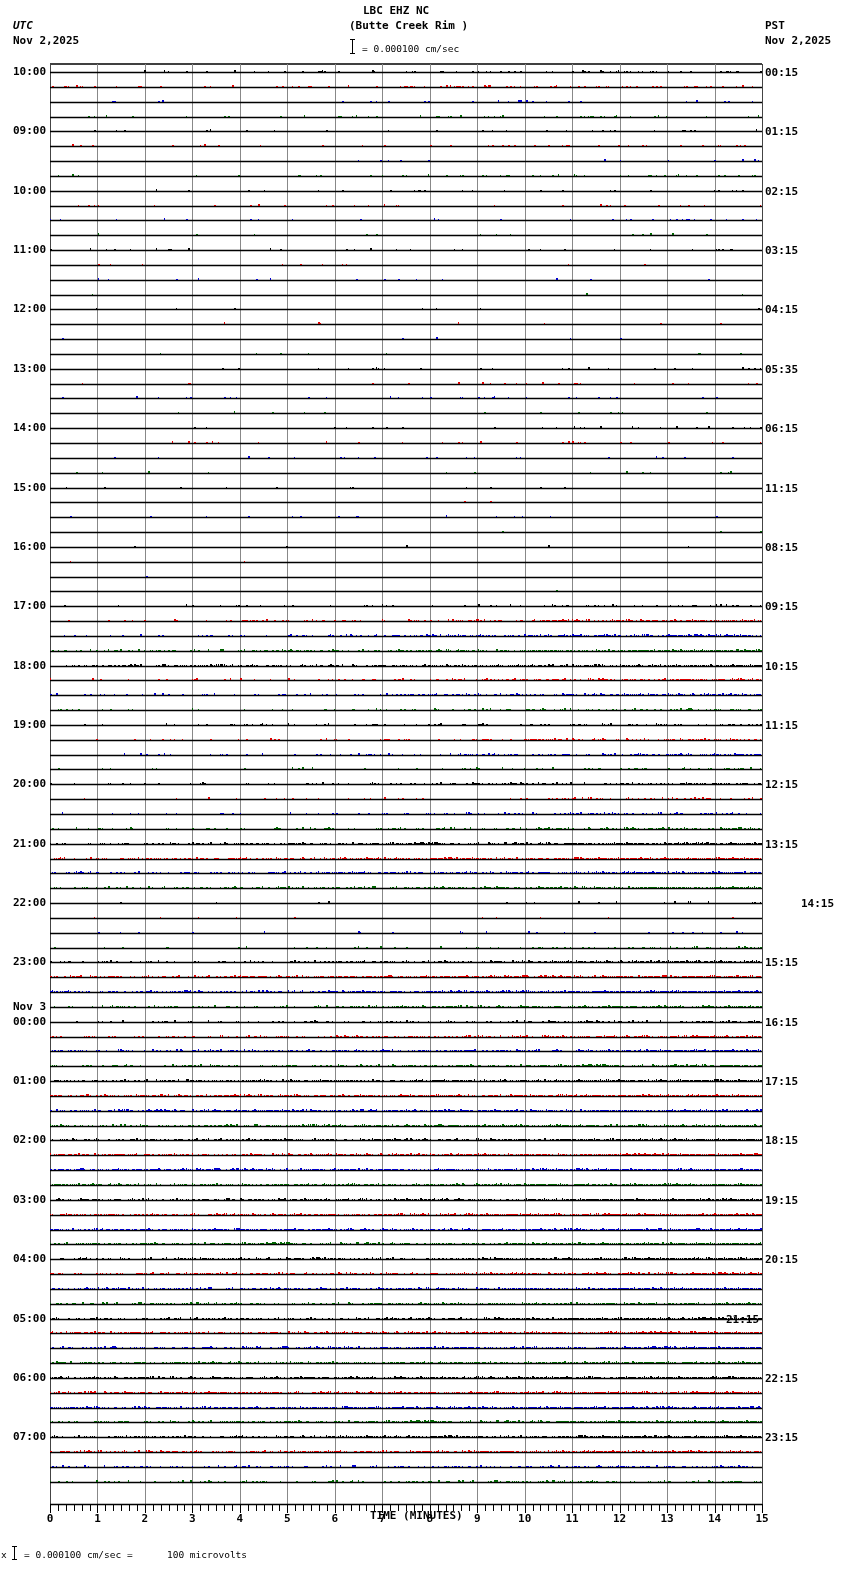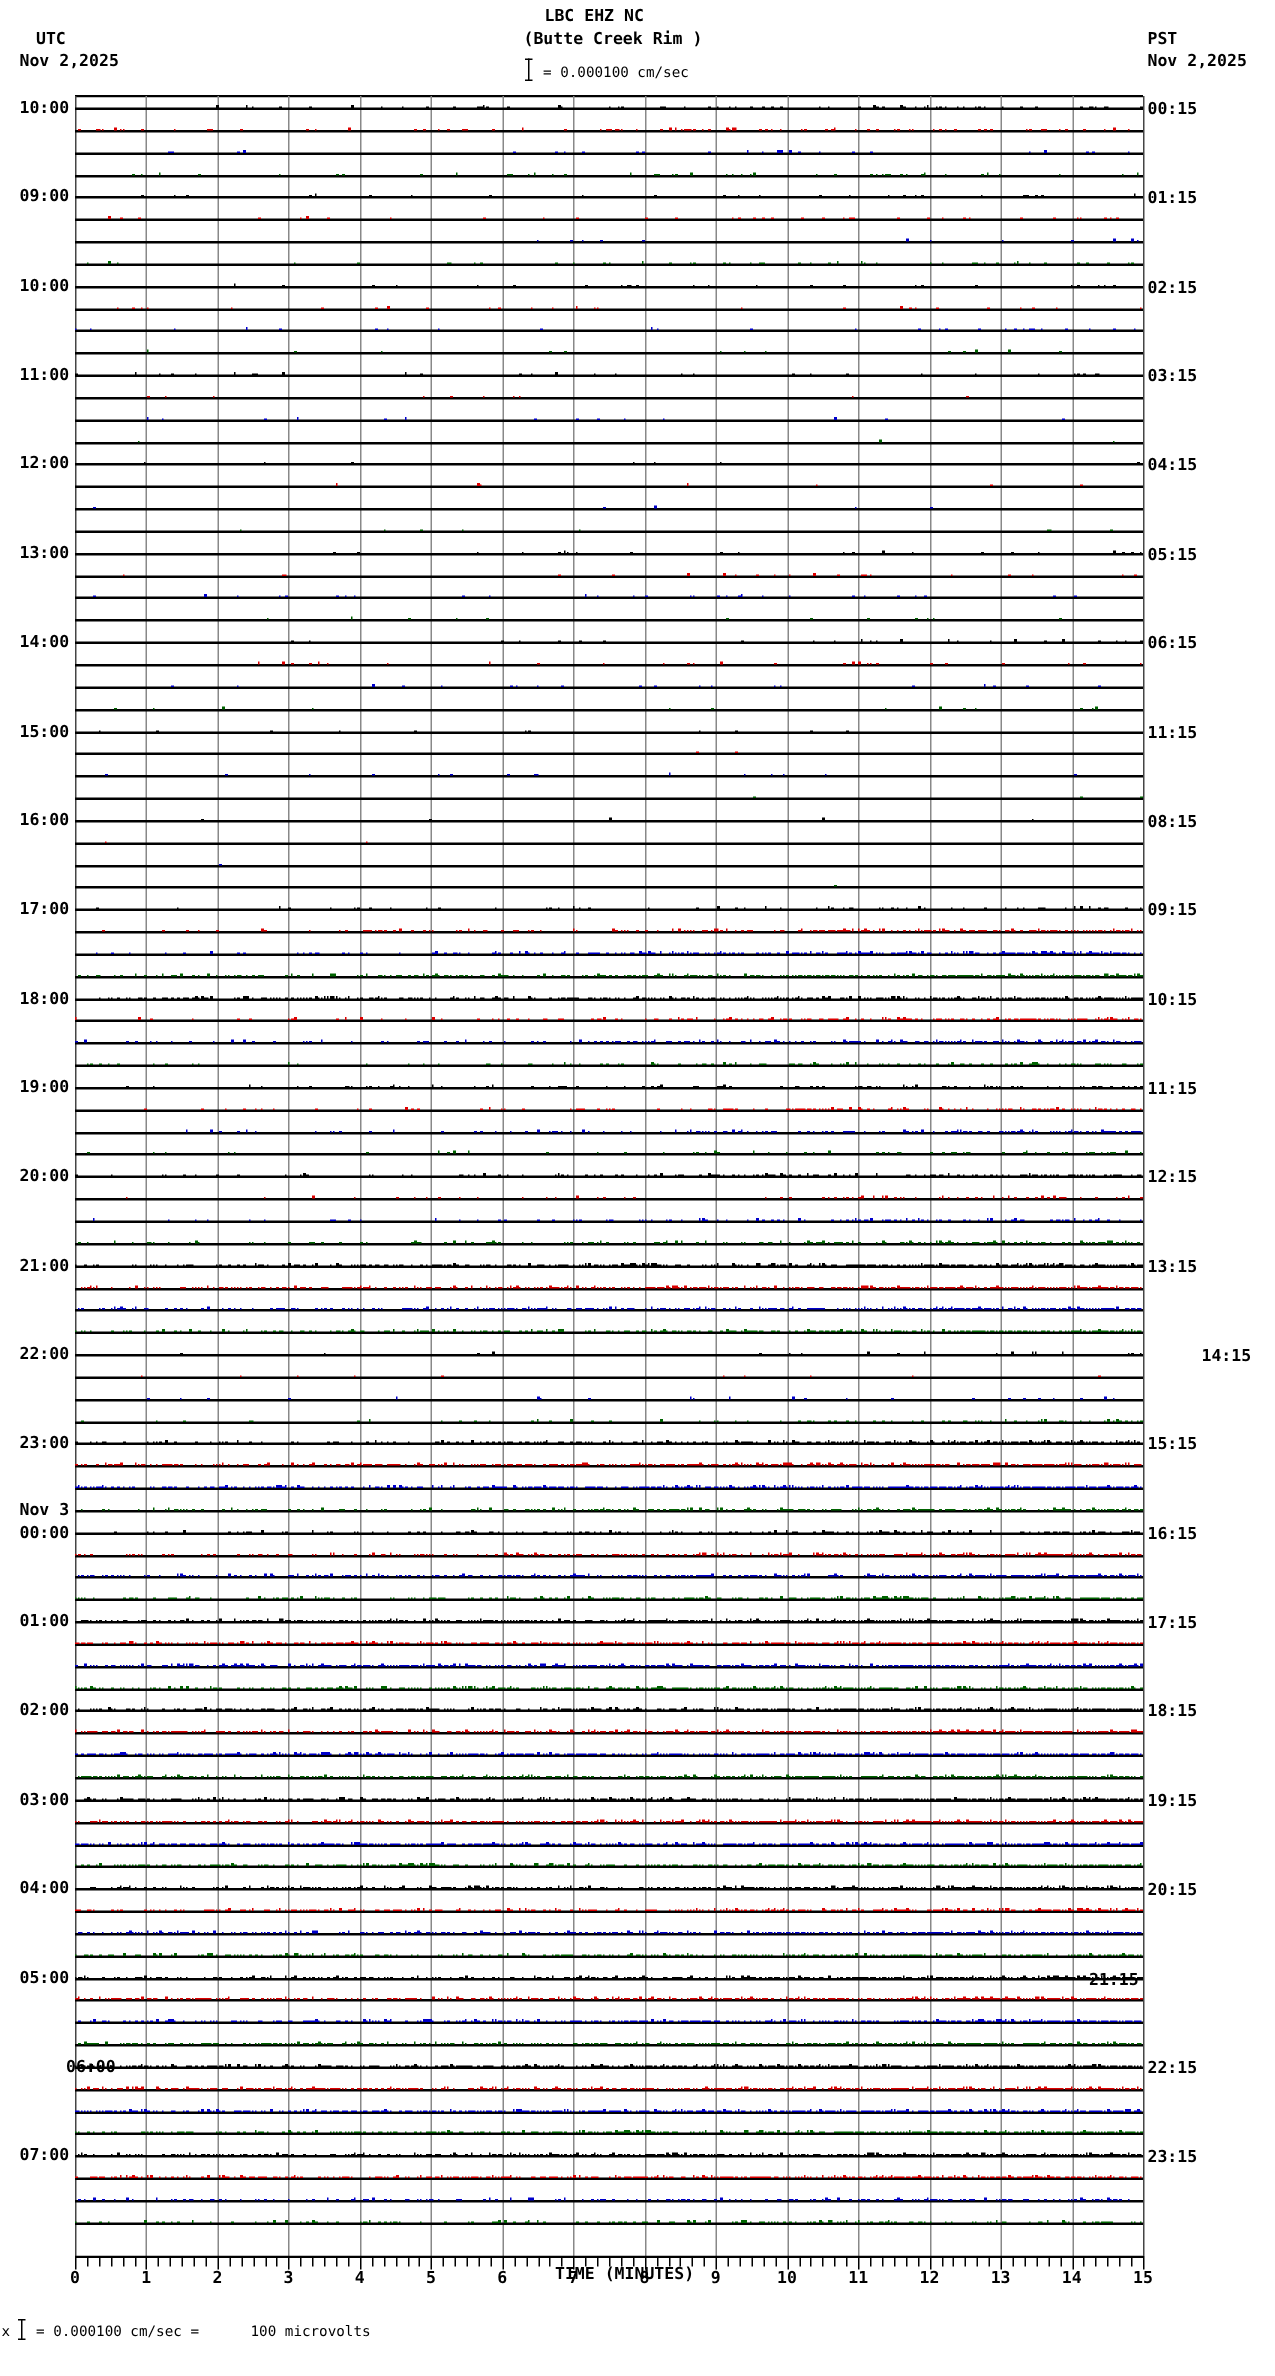--- a/index.html
+++ b/index.html
@@ -10,21 +10,21 @@
   .hdr.b { font-weight:bold; }
   .scale-bar { position:absolute; width:1px; background:#000; }
   .scale-bar::before, .scale-bar::after { content:""; position:absolute; left:-2px; width:5px; height:1px; background:#000; }
   .scale-bar::before { top:0; } .scale-bar::after { bottom:0; }
   #plot { position:absolute; left:0; top:0; }
   .small { font-size:9.5px; font-weight:normal; }
 </style>
 </head>
 <body>
 
-<div class="hdr b" style="left:24px;top:19px;">UTC</div>
+<div class="hdr b" style="left:13px;top:19px;font-style:italic;">UTC</div>
 <div class="hdr b" style="left:13px;top:34px;">Nov 2,2025</div>
 <div class="hdr b" style="left:363px;top:4px;">LBC EHZ NC</div>
 <div class="hdr b" style="left:349px;top:19px;">(Butte Creek Rim )</div>
 <div class="scale-bar" style="left:352px;top:39px;height:15px;"></div>
 <div class="hdr small" style="left:362px;top:42px;">= 0.000100 cm/sec</div>
 <div class="hdr b" style="left:765px;top:19px;">PST</div>
 <div class="hdr b" style="left:765px;top:34px;">Nov 2,2025</div>
 
 <svg id="plot" width="850" height="1584" xmlns="http://www.w3.org/2000/svg">
     <line x1="50" y1="64" x2="762" y2="64" stroke="#000" stroke-width="1.5"></line>
@@ -363,30 +363,30 @@
     <div class="lbl" style="left: 13px; top: 838px;">21:00</div>
     <div class="lbl" style="left: 13px; top: 897px;">22:00</div>
     <div class="lbl" style="left: 13px; top: 956px;">23:00</div>
     <div class="lbl" style="left: 13px; top: 1001px;">Nov 3</div>
     <div class="lbl" style="left: 13px; top: 1016px;">00:00</div>
     <div class="lbl" style="left: 13px; top: 1075px;">01:00</div>
     <div class="lbl" style="left: 13px; top: 1134px;">02:00</div>
     <div class="lbl" style="left: 13px; top: 1194px;">03:00</div>
     <div class="lbl" style="left: 13px; top: 1253px;">04:00</div>
     <div class="lbl" style="left: 13px; top: 1313px;">05:00</div>
-    <div class="lbl" style="left: 13px; top: 1372px; margin-left: 31px;">06:00</div>
+    <div class="lbl" style="left: 13px; top: 1372px;">06:00</div>
     <div class="lbl" style="left: 13px; top: 1431px;">07:00</div>
   </div>
 <div id="right-labels">
     <div class="lbl" style="left: 765px; top: 67px;">00:15</div>
     <div class="lbl" style="left: 765px; top: 126px;">01:15</div>
     <div class="lbl" style="left: 765px; top: 186px;">02:15</div>
     <div class="lbl" style="left: 765px; top: 245px;">03:15</div>
     <div class="lbl" style="left: 765px; top: 304px;">04:15</div>
-    <div class="lbl" style="left: 765px; top: 364px;">05:15</div>
+    <div class="lbl" style="left: 765px; top: 364px;">05:35</div>
     <div class="lbl" style="left: 765px; top: 423px;">06:15</div>
     <div class="lbl" style="left: 765px; top: 483px;">11:15</div>
     <div class="lbl" style="left: 765px; top: 542px;">08:15</div>
     <div class="lbl" style="left: 765px; top: 601px;">09:15</div>
     <div class="lbl" style="left: 765px; top: 661px;">10:15</div>
     <div class="lbl" style="left: 765px; top: 720px;">11:15</div>
     <div class="lbl" style="left: 765px; top: 779px;">12:15</div>
     <div class="lbl" style="left: 765px; top: 839px;">13:15</div>
     <div class="lbl" style="left: 765px; top: 898px; margin-left: 36px;">14:15</div>
     <div class="lbl" style="left: 765px; top: 957px;">15:15</div>

